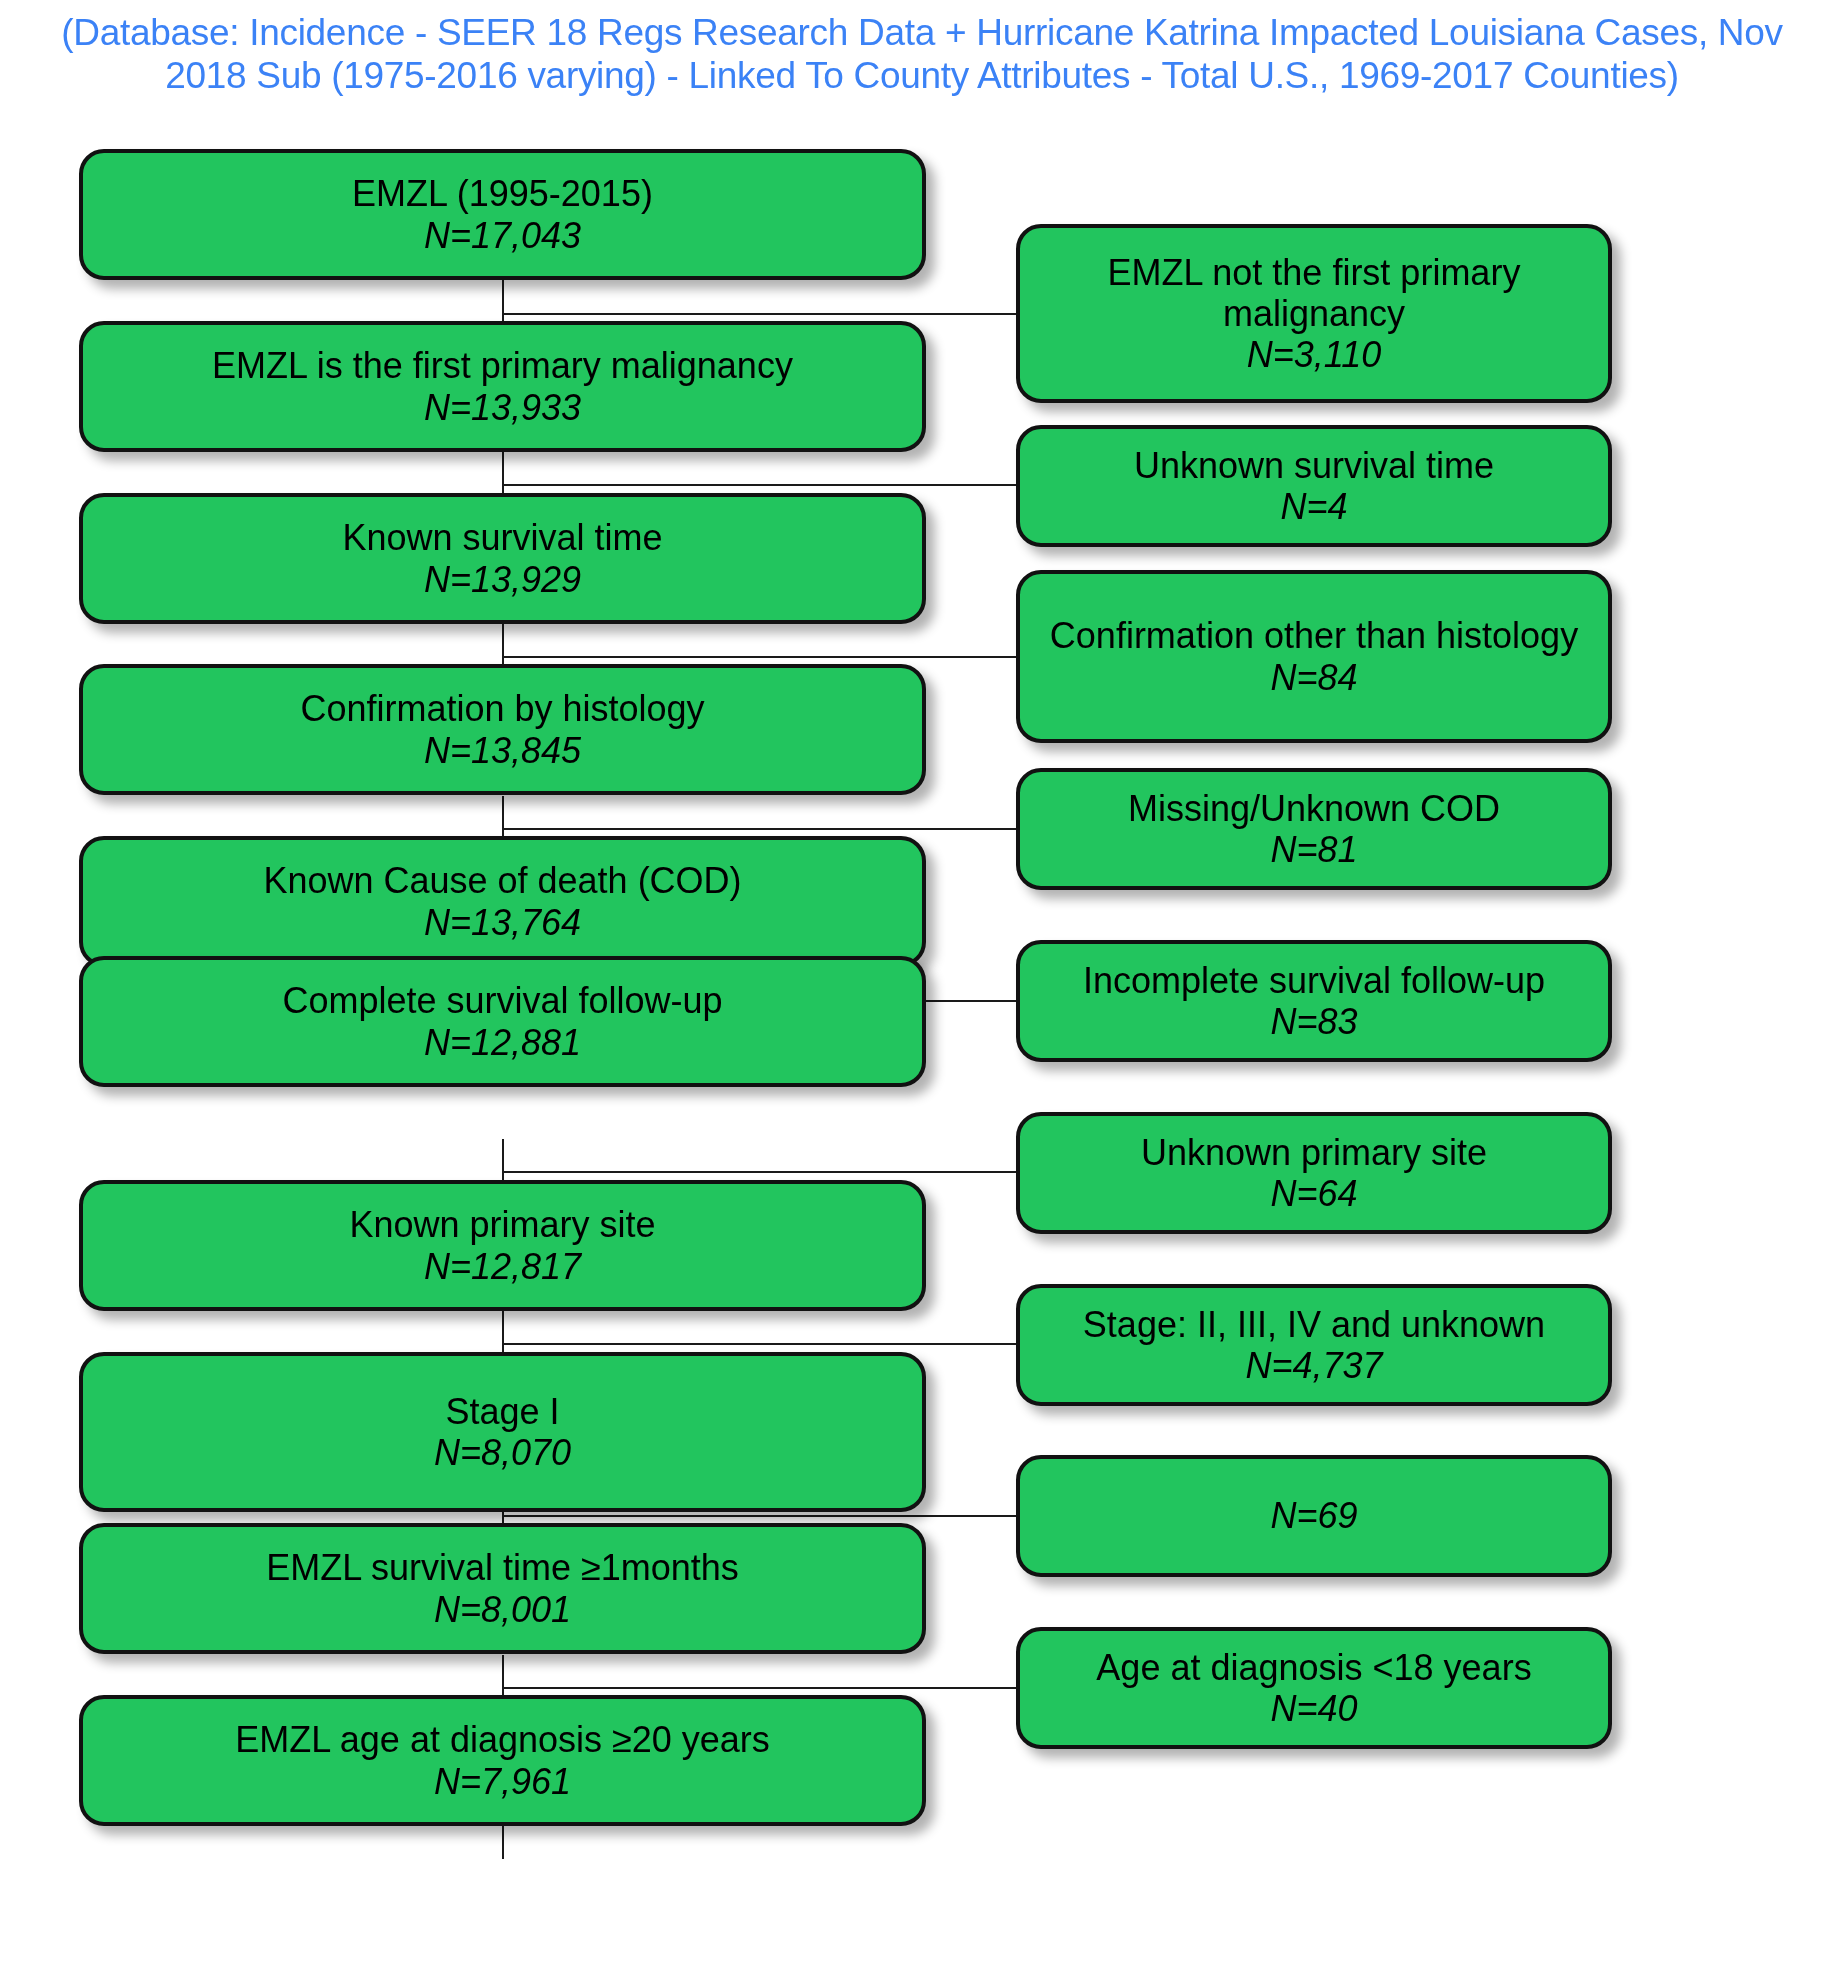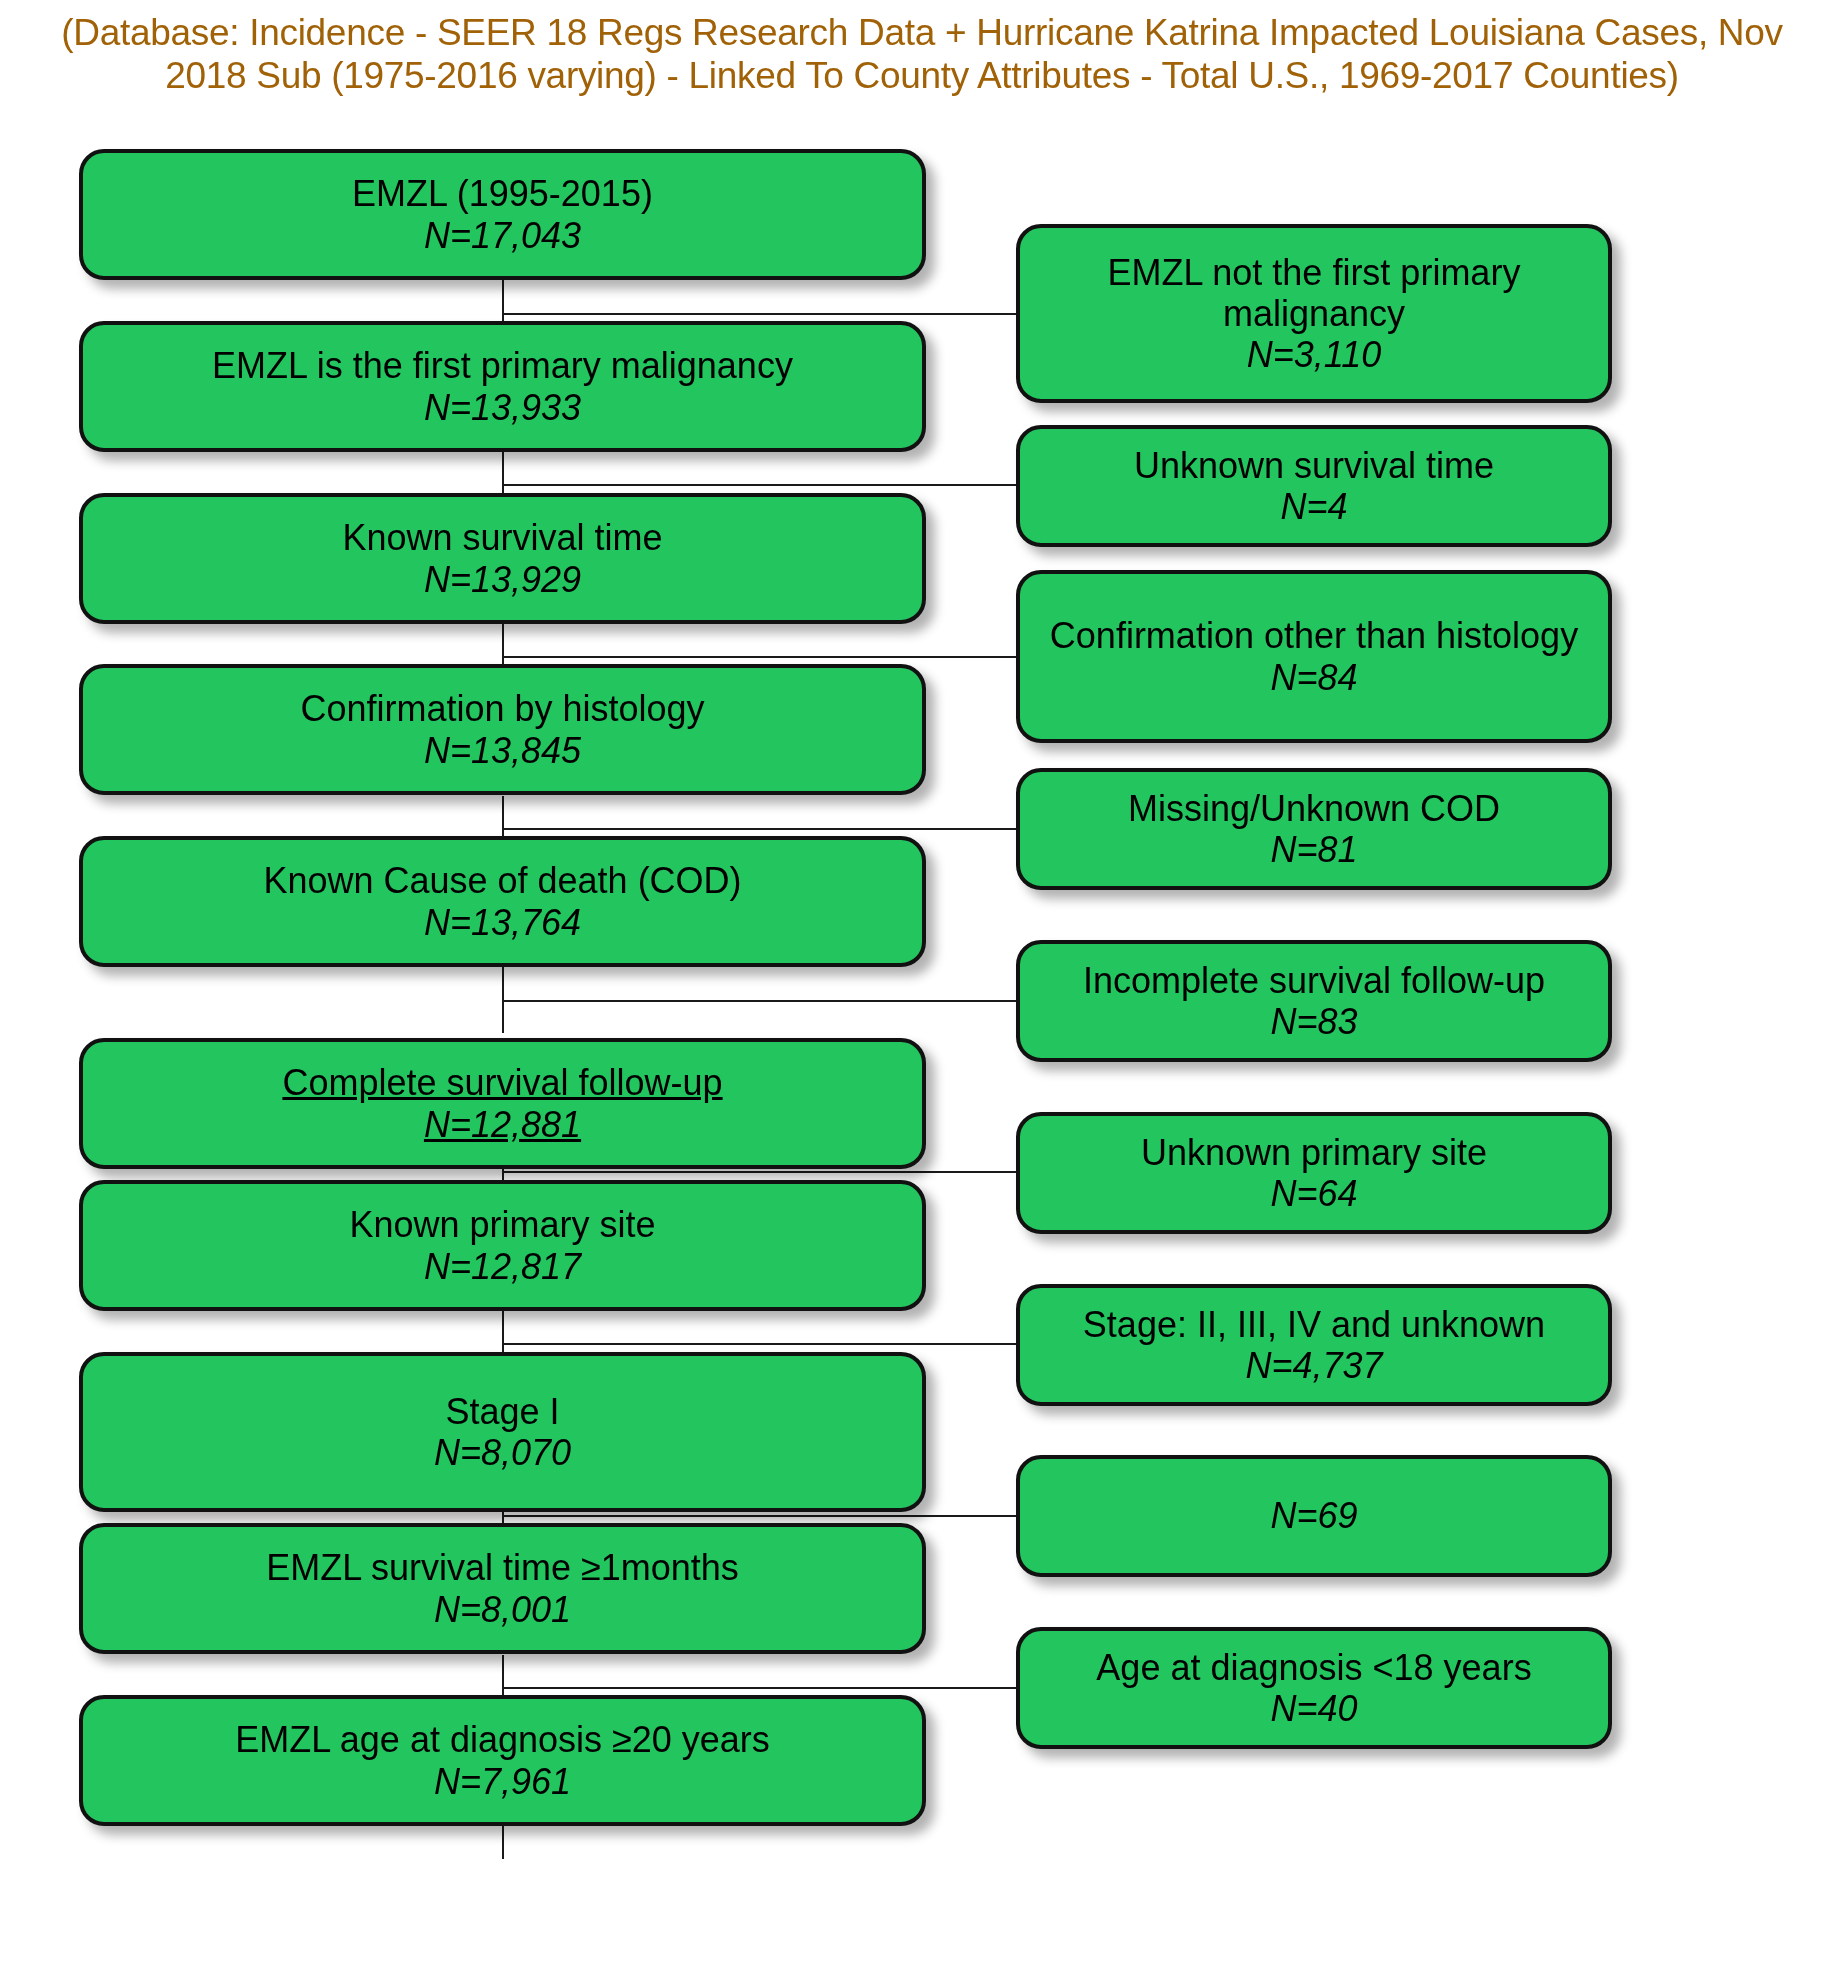--- a/index.html
+++ b/index.html
@@ -23,21 +23,21 @@
   
   #caption {
     position: absolute;
     left: 24px;
     top: 10.7px;
     width: 1796px;
     text-align: center;
     font-size: 37px;
     line-height: 1.18;
     letter-spacing: -0.3px;
-    color: #a16207;
+    color: #3b82f6;
   }
 
   
   #flow {
     position: absolute;
     left: 0;
     top: 0;
     width: 1844px;
     height: 1985px;
   }
@@ -133,21 +133,21 @@
     <div class="node main-node" style="left:79px; top:664px; width:847px; height:131px;">
       <div class="line1">Confirmation by histology</div>
       <div class="line2"><span class="nitalic">N=13,845</span></div>
     </div>
 
     <div class="node main-node" style="left:79px; top:836px; width:847px; height:131px;">
       <div class="line1">Known Cause of death (COD)</div>
       <div class="line2"><span class="nitalic">N=13,764</span></div>
     </div>
 
-    <div class="node main-node" style="left:79px; top:1038px; width:847px; height:131px;text-decoration:underline;">
+    <div class="node main-node" style="left:79px; top:956px; width:847px; height:131px;">
       <div class="line1">Complete survival follow-up</div>
       <div class="line2"><span class="nitalic">N=12,881</span></div>
     </div>
 
     <div class="node main-node" style="left:79px; top:1180px; width:847px; height:131px;">
       <div class="line1">Known primary site</div>
       <div class="line2"><span class="nitalic">N=12,817</span></div>
     </div>
 
     <div class="node main-node" style="left:79px; top:1352px; width:847px; height:160px;">

